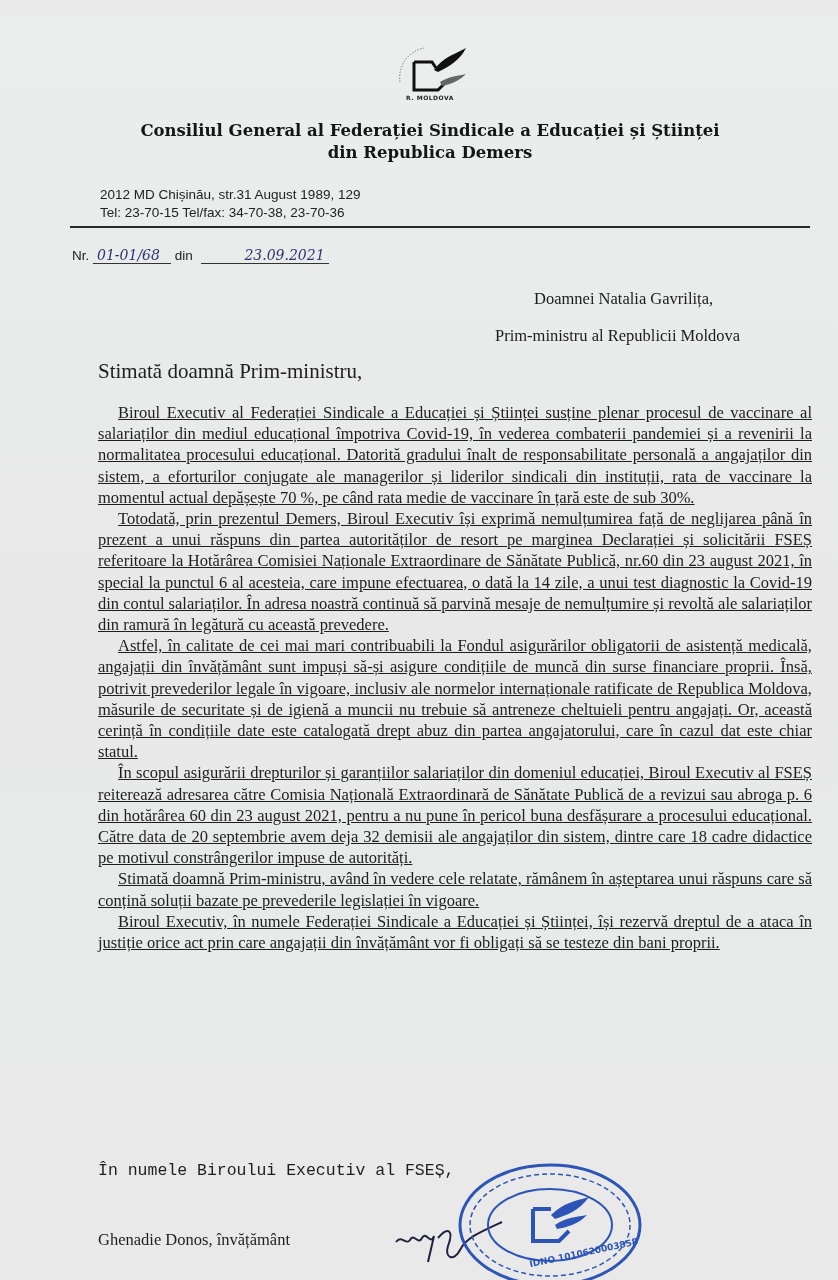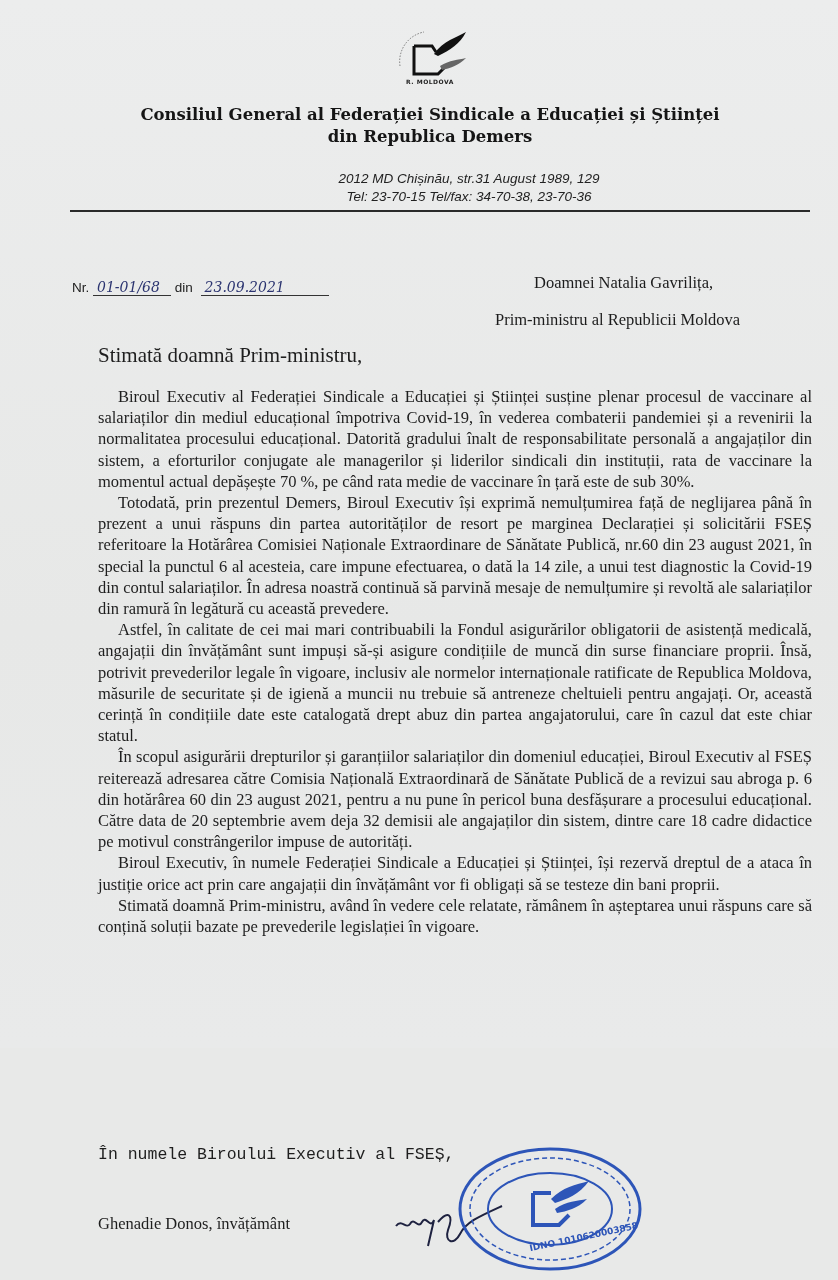--- a/index.html
+++ b/index.html
@@ -3,41 +3,41 @@
 <meta charset="utf-8">
 <style>
   html, body { margin:0; padding:0; }
   body {
     width:838px; height:1280px; overflow:hidden;
     background:#e8e9e8;
     font-family:"Liberation Serif", serif;
     color:#1e1e1e;
     position:relative;
   }
-  .page { position:absolute; left:0; top:0; width:838px; height:1048px;
+  .page { position:absolute; left:0; top:16px; width:838px; height:1048px;
     background:linear-gradient(180deg,#eceded 0%,#e7e8e7 60%,#e9eaea 100%); }
   .logo { position:absolute; left:394px; top:26px; width:76px; height:62px; }
   .logo-caption { position:absolute; left:400px; top:78px; width:60px; text-align:center;
     font-family:"DejaVu Sans", sans-serif; font-size:6px; font-weight:bold; letter-spacing:.5px; color:#222; }
   .org-title { position:absolute; left:60px; top:104px; width:740px; text-align:center;
     font-family:"DejaVu Serif", serif; font-weight:bold; font-size:16.5px; line-height:22px; color:#151515; }
-  .address { position:absolute; left:60px; top:170px; width:778px; text-align:center;
-    font-family:"Liberation Sans", sans-serif; font-style:italic; font-size:13.5px; line-height:18px; color:#222; padding-left:40px; box-sizing:border-box;}
+  .address { position:absolute; left:60px; top:170px; width:778px; text-align:left;
+    font-family:"Liberation Sans", sans-serif; font-size:13.5px; line-height:18px; color:#222; padding-left:40px; box-sizing:border-box;}
   .rule { position:absolute; left:70px; top:210px; width:740px; height:2px; background:#2a2a2a; }
   .ref { position:absolute; left:72px; top:231px; font-family:"Liberation Sans", sans-serif; font-size:13.5px; color:#222; }
   .ref .hand { font-family:"DejaVu Serif", serif; font-style:italic; color:#2b3470; font-size:14px;
-    border-bottom:1px solid #333; padding:0 4px; display:inline-block;margin-top:48px; }
+    border-bottom:1px solid #333; padding:0 4px; display:inline-block; }
   .ref .num { width:70px; }
-  .ref .date { width:120px; margin-left:4px; }
+  .ref .date { width:120px; margin-left:4px;text-align:right; }
   .recipient { position:absolute; left:495px; width:320px; font-size:16.5px; color:#1c1c1c; }
   .r1 { top:273px; left:534px; }
   .r2 { top:310px; }
   .greeting { position:absolute; left:98px; top:343px; font-size:21px; }
   .body { position:absolute; left:98px; top:386px; width:714px; font-size:16.5px; line-height:21.2px; text-align:justify; }
-  .body p { margin:0; text-indent:20px; }
+  .body p { margin:0; text-indent:20px;text-decoration:underline; }
   .closing { position:absolute; left:98px; top:1145px; font-size:16.5px;font-family:Liberation Mono, monospace; }
   .signer { position:absolute; left:98px; top:1214px; font-size:16.5px; }
   .signature { position:absolute; left:394px; top:1200px; width:110px; height:60px; }
   .stamp { position:absolute; left:455px; top:1143px; width:190px; height:132px; }
 </style>
 </head>
 <body>
 
 <div class="page">
 
@@ -72,22 +72,22 @@
   <div class="recipient r1">Doamnei Natalia Gavrilița,</div>
   <div class="recipient r2">Prim-ministru al Republicii Moldova</div>
 
   <div class="greeting">Stimată doamnă Prim-ministru,</div>
 
   <div class="body">
     <p>Biroul Executiv al Federației Sindicale a Educației și Științei susține plenar procesul de vaccinare al salariaților din mediul educațional împotriva Covid-19,  în vederea combaterii pandemiei  și a revenirii la normalitatea procesului educațional. Datorită gradului înalt de responsabilitate personală a angajaților din sistem, a eforturilor conjugate ale  managerilor și liderilor sindicali din instituții, rata de vaccinare la momentul actual depășește 70 %, pe când rata medie de vaccinare în țară este de  sub 30%.</p>
     <p>Totodată, prin prezentul Demers, Biroul Executiv își exprimă nemulțumirea față de neglijarea până în prezent a unui răspuns din partea autorităților de resort pe marginea Declarației și solicitării FSEȘ referitoare la Hotărârea Comisiei Naționale Extraordinare de Sănătate Publică, nr.60 din 23 august 2021, în special la punctul 6 al acesteia, care impune efectuarea, o dată la 14 zile, a unui test diagnostic la Covid-19 din contul salariaților. În adresa noastră continuă să parvină mesaje de nemulțumire și revoltă ale salariaților din ramură în legătură cu această prevedere.</p>
     <p>Astfel, în calitate de cei mai mari contribuabili la Fondul asigurărilor obligatorii de asistență medicală, angajații din învățământ sunt impuși să-și asigure condițiile de muncă din surse financiare proprii. Însă, potrivit prevederilor legale în vigoare, inclusiv ale normelor internaționale ratificate de Republica Moldova, măsurile de securitate și de igienă a muncii nu trebuie să antreneze cheltuieli pentru angajați. Or, această cerință în condițiile date este catalogată drept abuz din partea angajatorului, care în cazul dat este chiar statul.</p>
     <p>În scopul asigurării drepturilor și garanțiilor salariaților din domeniul educației, Biroul Executiv al FSEȘ reiterează adresarea către Comisia Națională Extraordinară de Sănătate Publică de a revizui sau abroga p. 6 din hotărârea 60 din 23 august 2021, pentru a nu pune în pericol buna desfășurare a procesului educațional. Către data de 20 septembrie avem deja 32 demisii ale angajaților din sistem, dintre care 18 cadre didactice pe motivul constrângerilor impuse de autorități.</p>
+    <p>Stimată doamnă Prim-ministru, având în vedere cele relatate, rămânem în așteptarea unui răspuns care să conțină soluții bazate pe prevederile legislației în vigoare.</p>
     <p>Biroul Executiv, în numele Federației Sindicale a Educației și Științei, își rezervă dreptul de a ataca în justiție orice act prin care angajații din învățământ vor fi obligați să se testeze din bani proprii.</p>
-    <p>Stimată doamnă Prim-ministru, având în vedere cele relatate, rămânem în așteptarea unui răspuns care să conțină soluții bazate pe prevederile legislației în vigoare.</p>
   </div>
 
   <div class="closing">În numele Biroului Executiv al FSEȘ,</div>
   <div class="signer">Ghenadie Donos, învățământ</div>
 
   <svg class="signature" viewBox="0 0 110 60">
     <path d="M2 26 C8 18 12 30 16 24 C20 16 24 30 28 22 C32 14 36 30 40 20 L34 46 M44 22 C54 10 60 14 54 30 C50 42 60 46 66 34 C72 22 86 16 108 6" fill="none" stroke="#1e2240" stroke-width="2"></path>
   </svg>
 
   <svg class="stamp" viewBox="0 0 190 132">

